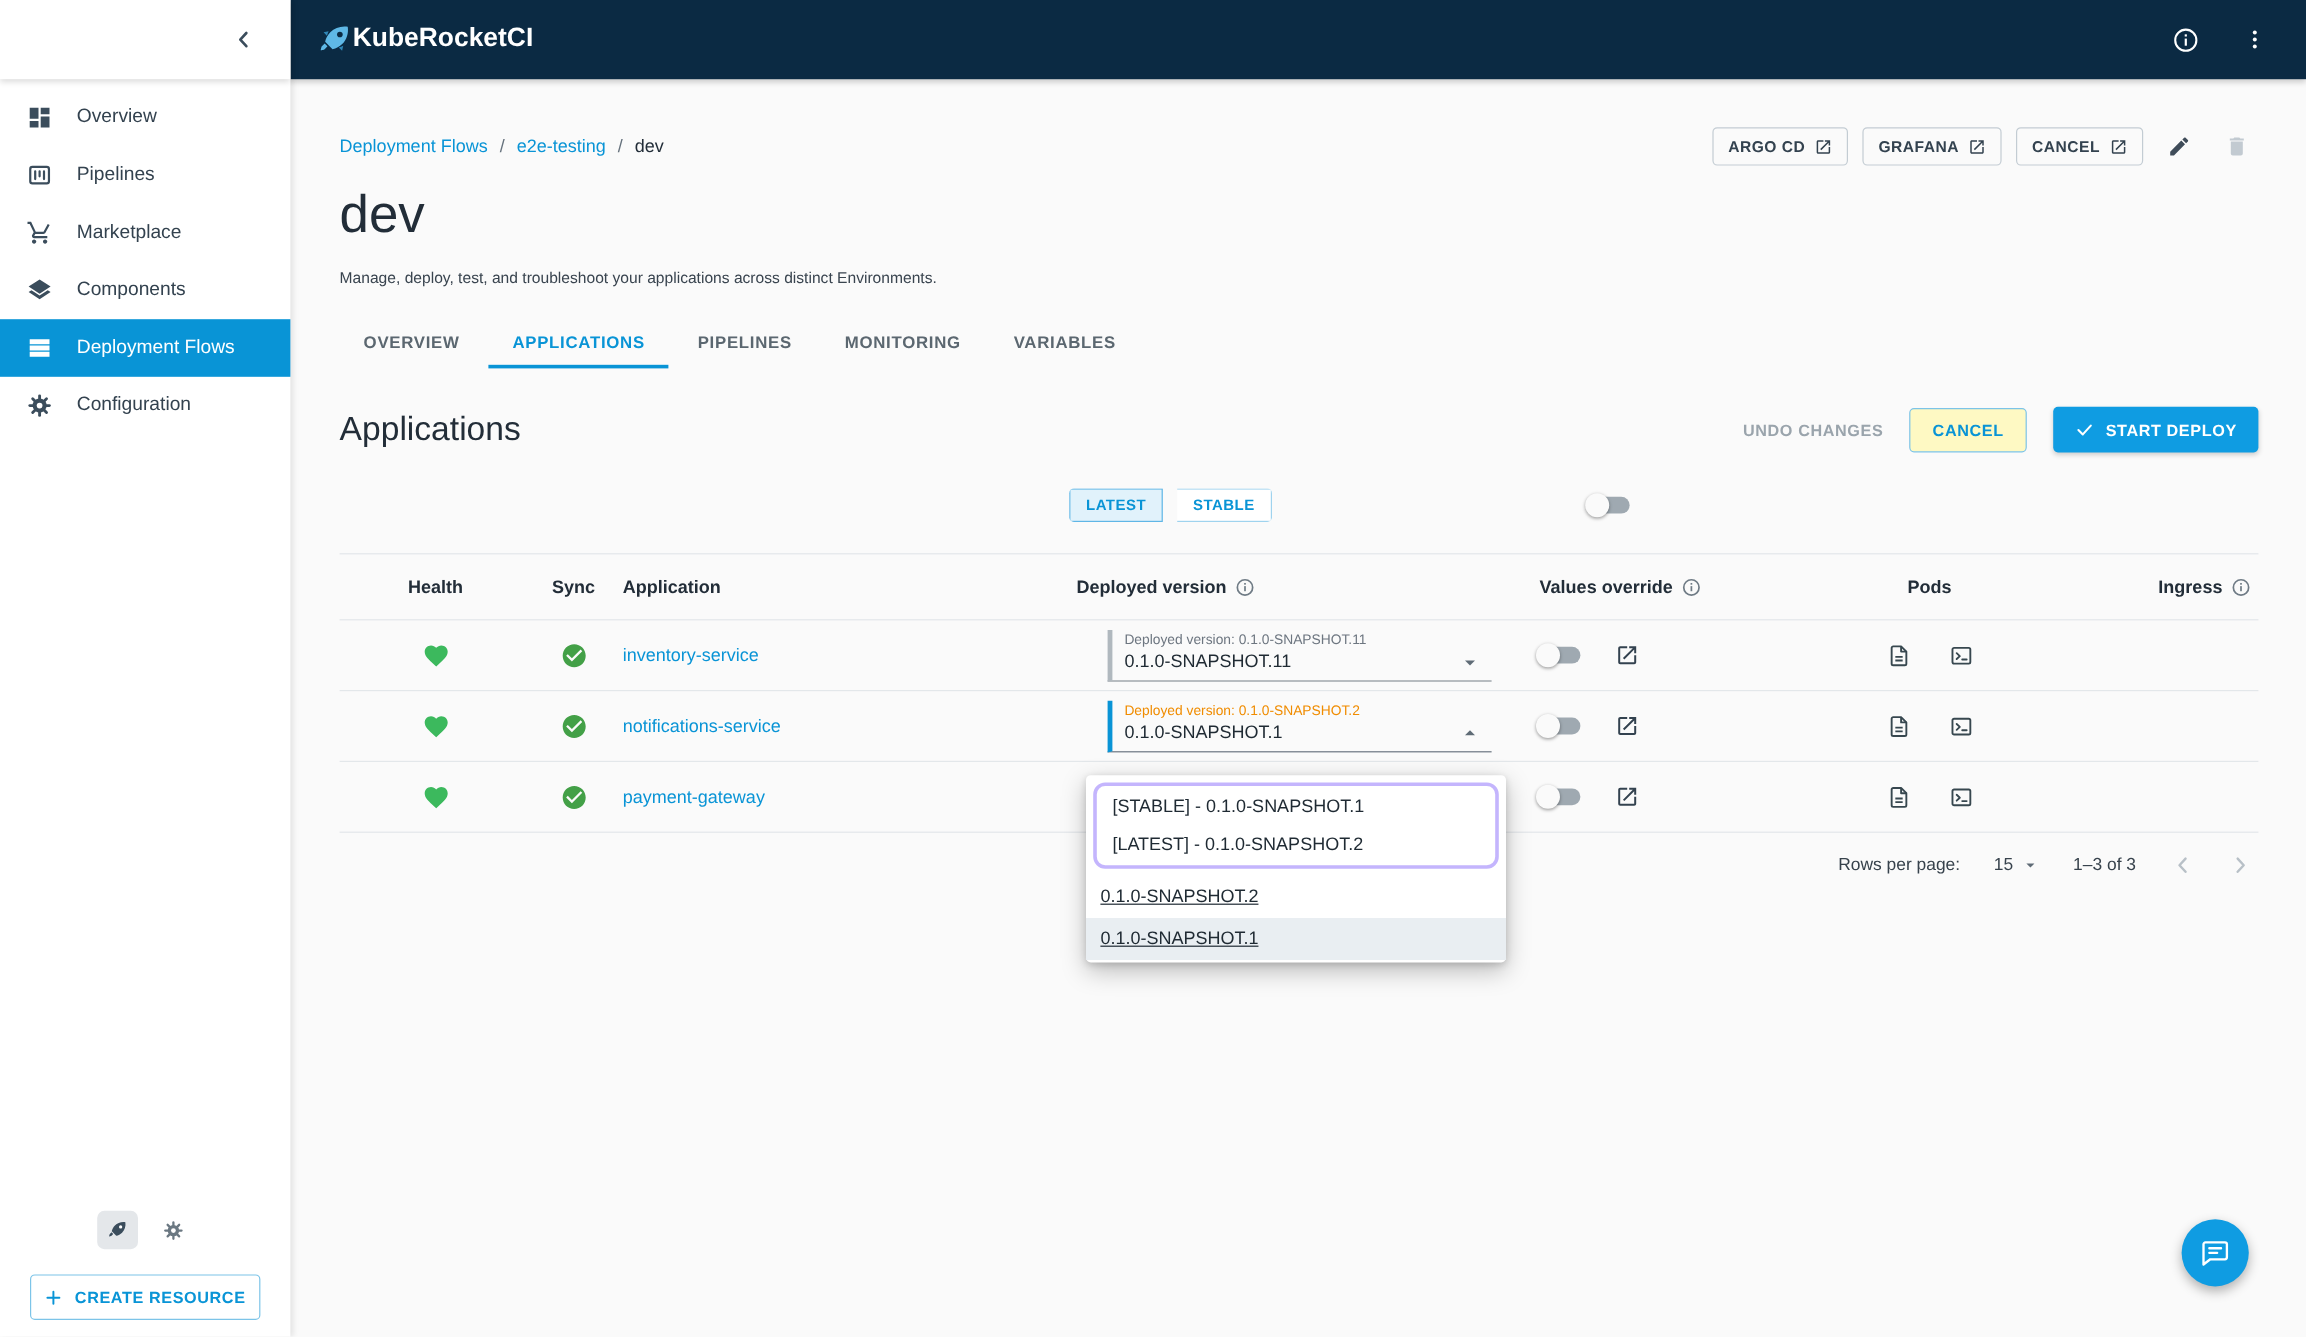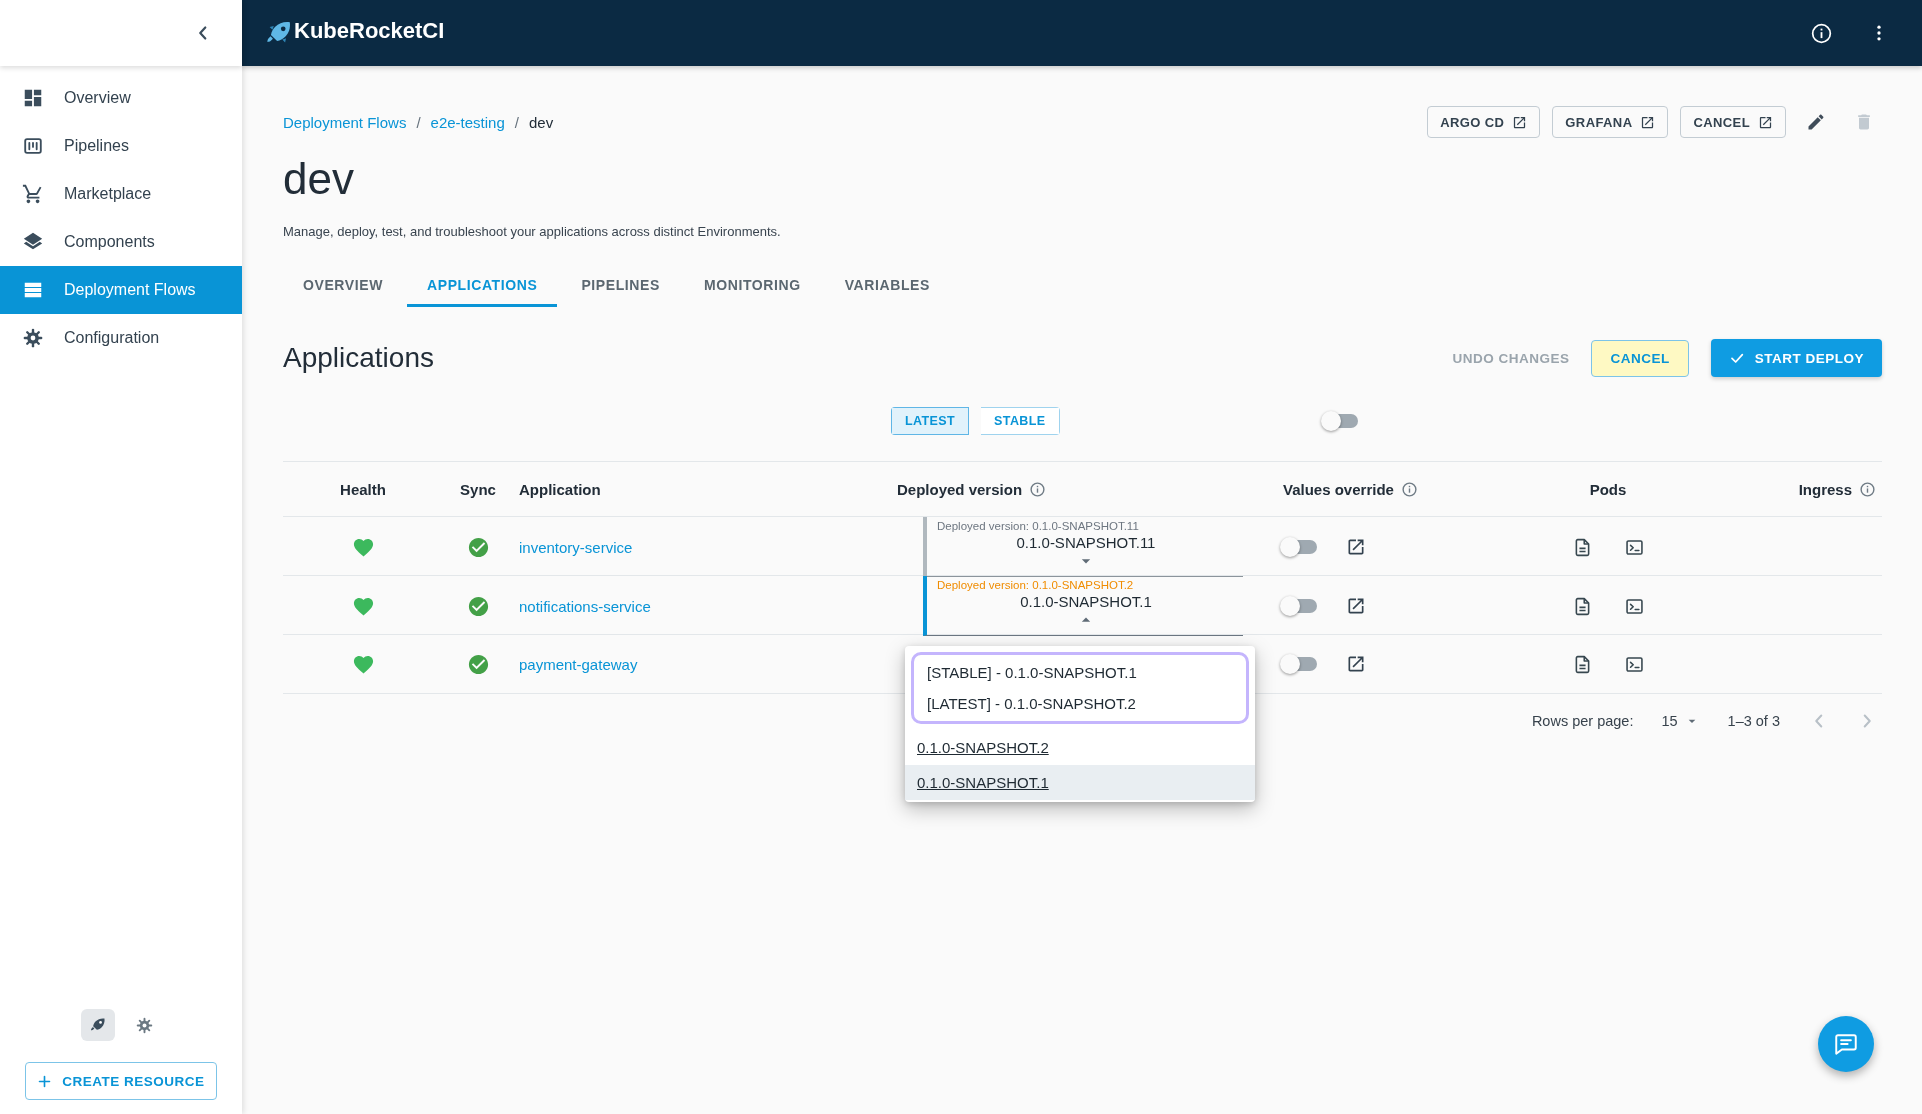--- a/index.html
+++ b/index.html
@@ -74,21 +74,21 @@
   .c4.hcell { padding-left:34px; gap:7px; }
   .c5 { padding-left:40px; gap:24px; }
   .c5.hcell { gap:7px; }
   .c6 { justify-content:center; gap:22px; }
   .c7 { justify-content:flex-end; padding-right:6px; gap:7px; }
   .hinfo { color:#6f7b85; display:flex; }
   .app-link { color:#0994d6; font-size:15px; text-decoration:none; cursor:pointer; }
 
   .version-select { width:350px; margin-left:60px; border-left:4px solid #b0b8be; border-bottom:1px solid #8b949b; padding:3px 8px 5px 10px; cursor:pointer; }
   .vs-label { font-size:11.5px; color:#6d7680; margin-bottom:2px; white-space:nowrap; overflow:hidden; }
-  .vs-row { display:flex; align-items:center; justify-content:space-between; min-height:20px;flex-direction:column; }
+  .vs-row { display:flex; align-items:center; justify-content:space-between; min-height:20px; }
   .vs-value { font-size:15px; color:#1f2a33; }
   .vs-caret { display:flex; }
   .trow.modified .version-select { border-left-color:#0994d6; border-bottom-color:#6b7682; }
   .trow.modified .vs-label { color:#f08c00; }
   .trow.modified .vs-caret svg { transform:rotate(180deg); }
 
   .row-iconbtn { width:30px; height:30px; border:none; background:transparent; display:flex; align-items:center; justify-content:center; cursor:pointer; border-radius:50%; }
 
   
   .pagination { margin-top:16px; display:flex; align-items:center; justify-content:flex-end; gap:28px; font-size:14.5px; color:#37424c; padding-right:4px; }

